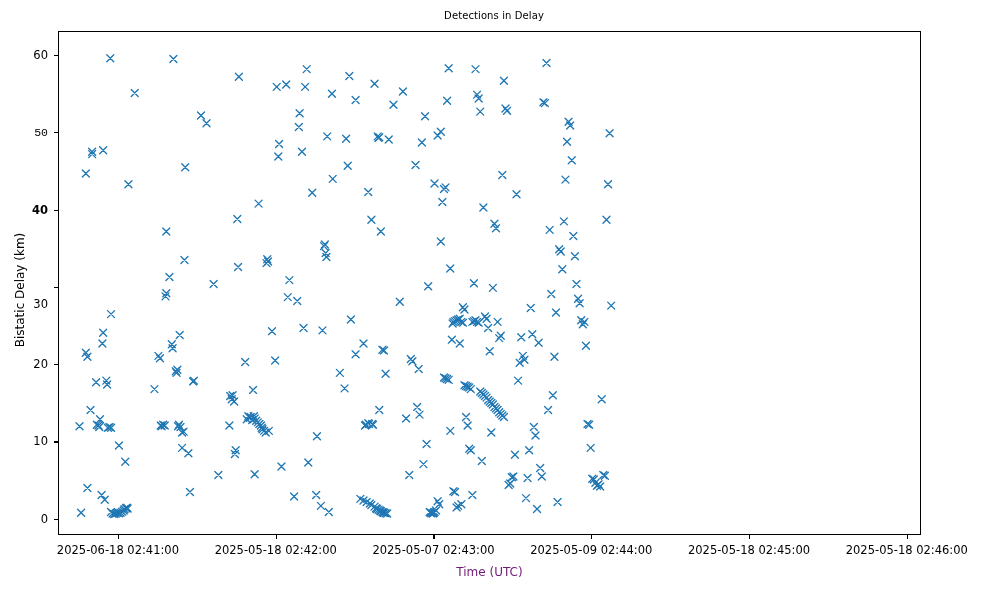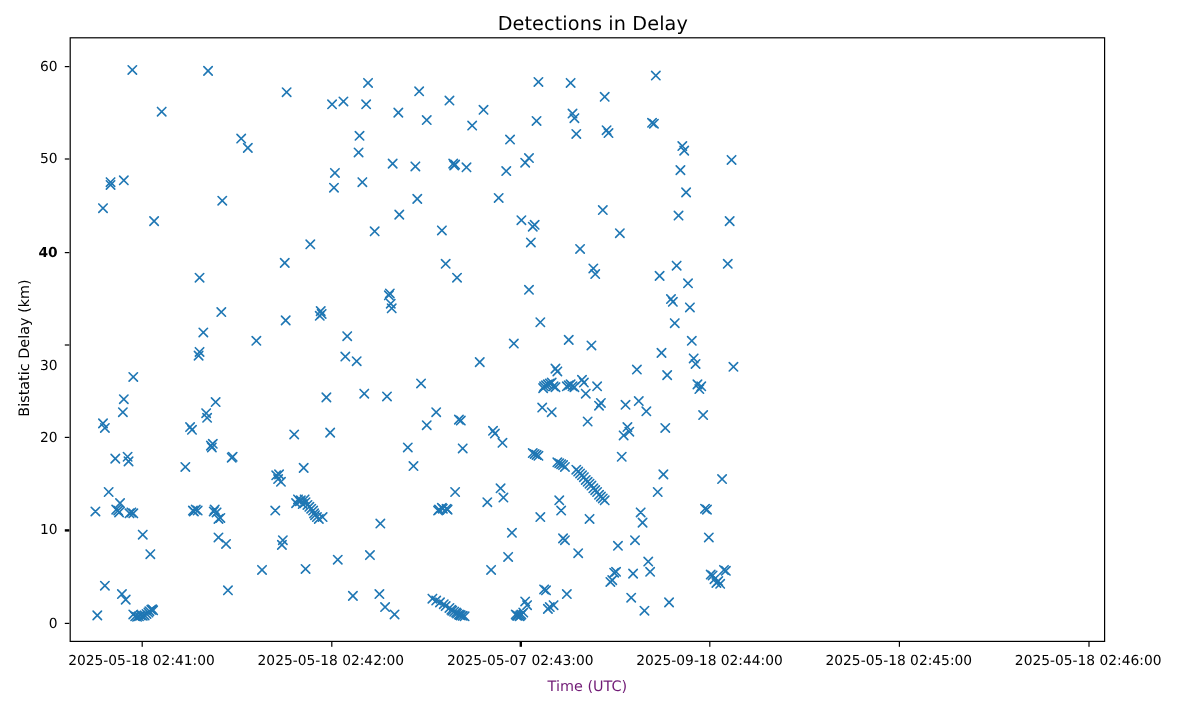--- a/index.html
+++ b/index.html
@@ -18,21 +18,21 @@
     width: 988px;
     height: 590px;
     background: #ffffff;
   }
   #chart-title {
     position: absolute;
     left: 0;
     top: 10px;
     width: 988px;
     text-align: center;
-    font-size: 16px;
+    font-size: 10px;
     color: #000000;
     letter-spacing: 0.1px;
   }
   
   #plot-area {
     position: absolute;
     left: 58px;
     top: 31px;
     width: 863px;
     height: 504px;
@@ -130,21 +130,21 @@
   <div class="ytick-label" style="top: 487.767px;">0</div>
       <div class="ytick-mark" style="top: 487.767px;"></div>
       <div class="ytick-label" style="top: 410.466px;">10</div>
       <div class="ytick-mark" style="top: 410.466px;"></div>
       <div class="ytick-label" style="top: 333.166px;">20</div>
       <div class="ytick-mark" style="top: 333.166px;"></div>
       <div class="ytick-label" style="top: 255.865px; margin-top: 17px;">30</div>
       <div class="ytick-mark" style="top: 255.865px;"></div>
       <div class="ytick-label" style="top: 178.564px; font-weight: bold;">40</div>
       <div class="ytick-mark" style="top: 178.564px;"></div>
-      <div class="ytick-label" style="top: 101.264px;">50</div>
+      <div class="ytick-label" style="top: 101.264px; font-family: Liberation Mono, monospace;">50</div>
       <div class="ytick-mark" style="top: 101.264px;"></div>
       <div class="ytick-label" style="top: 23.9632px;">60</div>
       <div class="ytick-mark" style="top: 23.9632px;"></div>
     </div>
 
   <div id="plot-area">
     <svg id="points-svg" viewBox="0 0 863 504" preserveAspectRatio="none">
         <g stroke="#1f77b4" stroke-width="1.35" stroke-linecap="round" fill="none">
           <path d="M18.58775137111518,477.30981595092027L25.58775137111518,484.30981595092027M18.58775137111518,484.30981595092027L25.58775137111518,477.30981595092027"></path>
           <path d="M17.01005484460695,390.73312883435585L24.01005484460695,397.73312883435585M17.01005484460695,397.73312883435585L24.01005484460695,390.73312883435585"></path>
@@ -505,27 +505,27 @@
           <path d="M543.9606946983546,184.34049079754607L550.9606946983546,191.34049079754607M543.9606946983546,191.34049079754607L550.9606946983546,184.34049079754607"></path>
           <path d="M545.538391224863,148.78220858895708L552.538391224863,155.78220858895708M545.538391224863,155.78220858895708L552.538391224863,148.78220858895708"></path>
           <path d="M547.1160877513711,97.76380368098165L554.1160877513711,104.76380368098165M547.1160877513711,104.76380368098165L554.1160877513711,97.76380368098165"></path>
           <path d="M548.6937842778793,270.1441717791411L555.6937842778793,277.1441717791411M548.6937842778793,277.1441717791411L555.6937842778793,270.1441717791411"></path>
         </g>
       </svg>
   </div>
 
   <div id="x-axis">
     <div id="xlabel">Time (UTC)</div>
-  <div class="xtick-label" style="left: 59.9525px;">2025-05-18 02:41:00</div>
+  <div class="xtick-label" style="left: 59.9525px;">2025-06-18 02:41:00</div>
       <div class="xtick-mark" style="left: 59.9525px;"></div>
       <div class="xtick-label" style="left: 217.722px;">2025-05-18 02:42:00</div>
       <div class="xtick-mark" style="left: 217.722px;"></div>
       <div class="xtick-label" style="left: 375.492px;">2025-05-07 02:43:00</div>
       <div class="xtick-mark" style="left: 375.492px;"></div>
-      <div class="xtick-label" style="left: 533.261px;">2025-09-18 02:44:00</div>
+      <div class="xtick-label" style="left: 533.261px;">2025-05-09 02:44:00</div>
       <div class="xtick-mark" style="left: 533.261px;"></div>
       <div class="xtick-label" style="left: 691.031px;">2025-05-18 02:45:00</div>
       <div class="xtick-mark" style="left: 691.031px;"></div>
       <div class="xtick-label" style="left: 848.801px;">2025-05-18 02:46:00</div>
       <div class="xtick-mark" style="left: 848.801px;"></div>
     </div>
 
 </div>
 
 </body></html>

